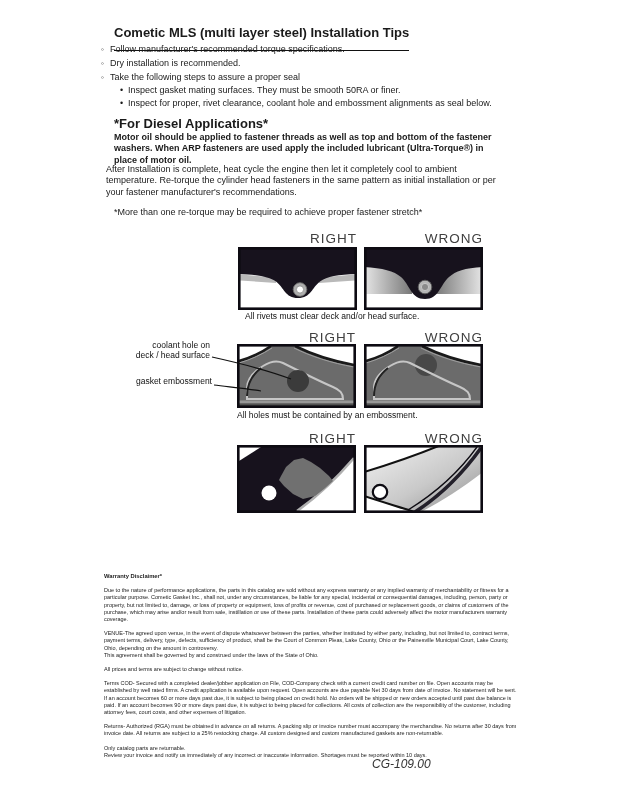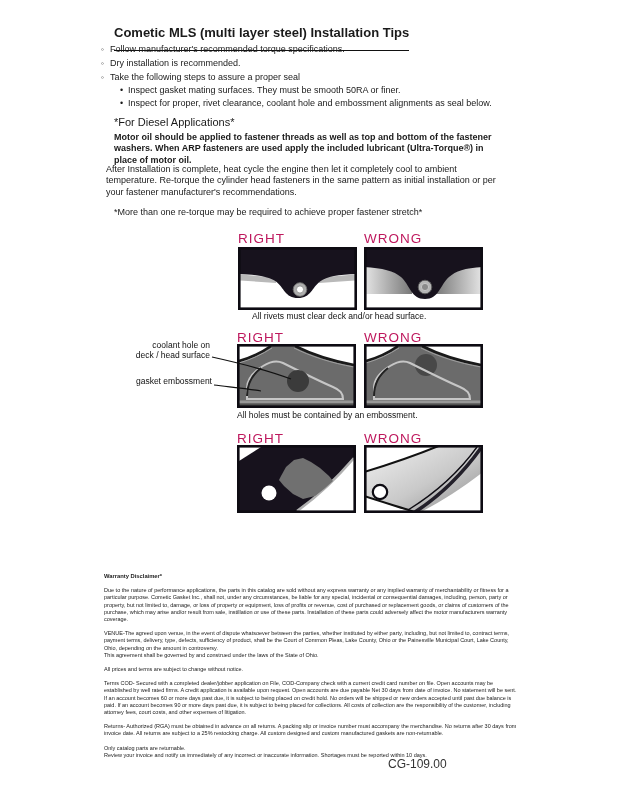--- a/index.html
+++ b/index.html
@@ -5,23 +5,23 @@
   html,body{margin:0;padding:0;background:#fff;-webkit-text-size-adjust:none;}
   .page{position:relative;width:618px;height:800px;background:#ffffff;overflow:hidden;
         font-family:"Liberation Sans",sans-serif;color:#1a1a1a;}
   .abs{position:absolute;}
   .title{font-size:13px;font-weight:bold;border-bottom:1.6px solid #111;padding-bottom:10px;white-space:nowrap;}
   .tips{font-size:9px;line-height:12.8px;}
   .tiprow{display:flex;align-items:baseline;}
   .tiprow .mk{width:9px;flex:0 0 9px;font-size:8px;}
   .tiprow.sub{padding-left:19px;}
   .tiprow.sub .mk{width:8px;flex:0 0 8px;font-size:9px;}
-  .h2{font-size:11px;font-weight:normal;white-space:nowrap;}
+  .h2{font-size:13px;font-weight:bold;white-space:nowrap;}
   .para{font-size:9px;line-height:11.3px;width:392px;}
-  .figlabel{font-size:13.5px;letter-spacing:1px;text-align:left;width:119px;white-space:nowrap;color:#be185d;}
+  .figlabel{font-size:13.5px;letter-spacing:1px;text-align:right;width:119px;white-space:nowrap;color:#404040;}
   .caption{font-size:8.5px;line-height:10.5px;white-space:nowrap;color:#111;}
   .annot{font-size:8.5px;line-height:10px;text-align:right;color:#111;}
   .legal{width:413px;font-size:5.5px;line-height:7.2px;color:#222;}
   .legal h4{font-size:5.8px;margin:0 0 7px 0;}
   .legal p{margin:0 0 7px 0;}
   .legal p.nogap{margin:0;}
   .code{font-size:12px;color:#333;white-space:nowrap;}
   svg{display:block;}
 </style>
 </head>
@@ -90,21 +90,21 @@
       <rect x="2" y="20" width="46" height="27" fill="url(#g1l)"></rect>
       <rect x="71" y="20" width="46" height="27" fill="url(#g1r)"></rect>
       <rect x="2" y="47" width="115" height="14" fill="#ffffff"></rect>
       <path d="M0,0 H119 V20 C100,21 92,24 85,30 C76,38 75,52 61,52 C47,52 46,38 37,30 C30,24 19,21 0,20 Z" fill="#17121d"></path>
       <circle cx="61" cy="40" r="6.8" fill="#b5b5b5" stroke="#5a5a5a" stroke-width="0.9"></circle>
       <circle cx="61" cy="40" r="3.6" fill="#8a8a8a" stroke="#cfcfcf" stroke-width="0.8"></circle>
       <rect x="1.3" y="1.3" width="116.4" height="60.4" fill="none" stroke="#0d0b12" stroke-width="2.6"></rect>
     </svg>
   </div>
 
-  <div class="abs caption" style="left:252px;top:311px;">All rivets must clear deck and/or head surface.</div>
+  <div class="abs caption" style="left:245px;top:311px;">All rivets must clear deck and/or head surface.</div>
 
   <div class="abs figlabel" style="left:237px;top:330px;">RIGHT</div>
   <div class="abs figlabel" style="left:364px;top:330px;">WRONG</div>
 
   <div class="abs annot" style="left:110px;top:340px;width:100px;">
     <div>coolant hole on</div>
     <div>deck / head surface</div>
   </div>
   <div class="abs annot" style="left:112px;top:376px;width:100px;">gasket embossment</div>
 
@@ -193,15 +193,15 @@
     <p>Due to the nature of performance applications, the parts in this catalog are sold without any express warranty or any implied warranty of merchantability or fitness for a particular purpose.  Cometic Gasket Inc., shall not, under any circumstances, be liable for any special, incidental or consequential damages, including, person, party or property, but not limited to, damage, or loss of property or equipment, loss of profits or revenue, cost of purchased or replacement goods, or claims of customers of the purchase, which may arise and/or result from sale, instillation or use of these parts.  Installation of these parts could adversely affect the motor manufacturers warranty coverage.</p>
     <p class="nogap">VENUE-The agreed upon venue, in the event of dispute whatsoever between the parties, whether instituted by either party, including, but not limited to, contract terms, payment terms, delivery, type, defects, sufficiency of product, shall be the Court of Common Pleas, Lake County, Ohio or the Painesville Municipal Court, Lake County, Ohio, depending on the amount in controversy.</p>
     <p>This agreement shall be governed by and construed under the laws of the State of Ohio.</p>
     <p>All prices and terms are subject to change without notice.</p>
     <p>Terms COD- Secured with a completed dealer/jobber application on File, COD-Company check with a current credit card number on file.  Open accounts may be established by well rated firms.  A credit application is available upon request.  Open accounts are due payable Net 30 days from date of invoice.  No statement will be sent.  If an account becomes 60 or more days past due, it is subject to being placed on credit hold.  No orders will be shipped or new orders accepted until past due balance is paid.  If an account becomes 90 or more days past due, it is subject to being placed for collections.  All costs of collection are the responsibility of the customer, including attorney fees, court costs, and other expenses of litigation.</p>
     <p>Returns- Authorized (RGA) must be obtained in advance on all returns.  A packing slip or invoice number must accompany the merchandise.  No returns after 30 days from invoice date.  All returns are subject to a 25% restocking charge.  All custom designed and custom manufactured gaskets are non-returnable.</p>
     <p class="nogap">Only catalog parts are returnable.</p>
     <p>Review your invoice and notify us immediately of any incorrect or inaccurate information.  Shortages must be reported within 10 days.</p>
   </div>
 
-  <div class="abs code" style="left:388px;top:757px;">CG-109.00</div>
+  <div class="abs code" style="left:372px;top:757px;font-style:italic;">CG-109.00</div>
 
 </div>
 
 </body></html>

